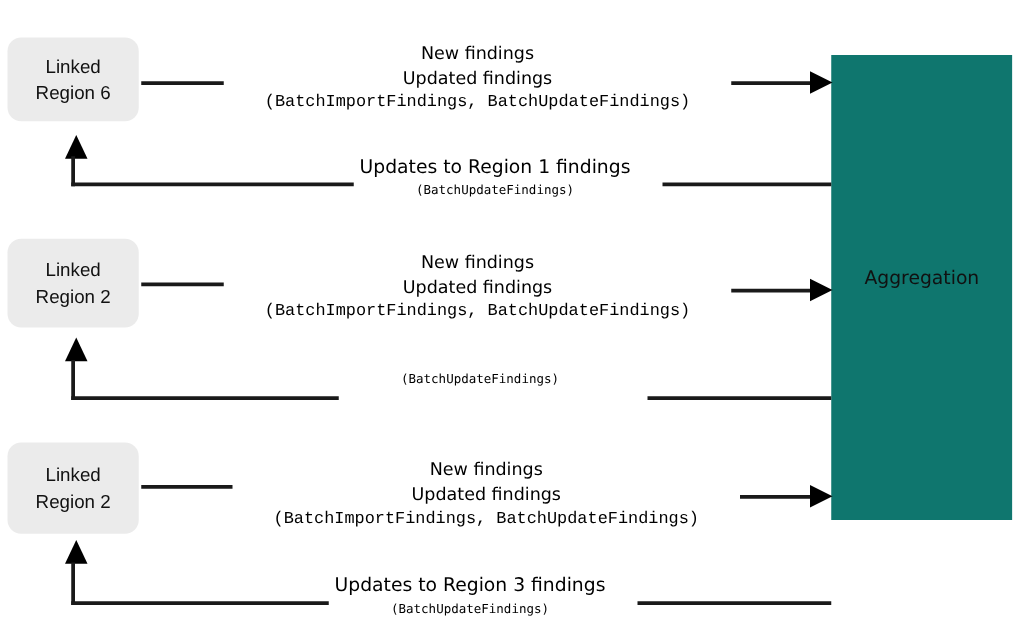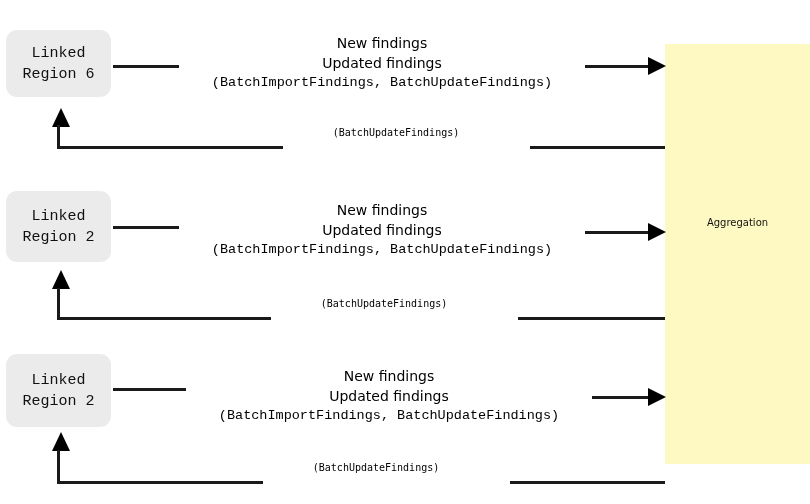--- a/index.html
+++ b/index.html
@@ -21,38 +21,38 @@
     position: absolute;
     background: #ebebeb;
     border-radius: 11px;
     display: flex;
     flex-direction: column;
     align-items: center;
     justify-content: center;
     color: #111111;
     font-size: 15px;
     line-height: 21px;
-    font-family: Liberation Mono, monospace;
+    font-family: Liberation Sans, sans-serif;
   }
   .region-box .ln { display: block; white-space: nowrap; }
 
   
   #aggregation-region {
     position: absolute;
     left: 665px;
     top: 44px;
     width: 145px;
-    height: 420px;
-    background: #fef9c3;
+    height: 372px;
+    background: #0f766e;
     display: flex;
     flex-direction: column;
     align-items: center;
     justify-content: flex-start;
     color: #111111;
-    font-size: 10px;
+    font-size: 15px;
     line-height: 21px;
   }
   #aggregation-region .agg-label {
     margin-top: 168px;
     text-align: center;
   }
   #aggregation-region .ln { display: block; white-space: nowrap; }
 
   
   .hline {
@@ -146,20 +146,21 @@
   </div>
 
   <div class="hline" style="left:585px; top:65px; width:63px;"></div>
   <div class="arrow-right" style="left:648px; top:57px;"></div>
 
   <div class="arrow-up" style="left:52px; top:108px;"></div>
   <div class="vline" style="left:57px; top:125px; height:24px;"></div>
   <div class="hline" style="left:57px; top:146px; width:226px;"></div>
 
   <div class="return-label" style="left:256px; top:123px; width:280px;">
+    <span class="sans">Updates to Region 1 findings</span>
     <span class="mono">(BatchUpdateFindings)</span>
   </div>
 
   <div class="hline" style="left:530px; top:146px; width:135px;"></div>
 
   <div class="region-box" style="left:6px; top:191px; width:105px; height:71px;">
     <span class="ln">Linked</span>
     <span class="ln">Region 2</span>
   </div>
 
@@ -198,18 +199,19 @@
   </div>
 
   <div class="hline" style="left:592px; top:396px; width:56px;"></div>
   <div class="arrow-right" style="left:648px; top:388px;"></div>
 
   <div class="arrow-up" style="left:52px; top:432px;"></div>
   <div class="vline" style="left:57px; top:450px; height:34px;"></div>
   <div class="hline" style="left:57px; top:481px; width:206px;"></div>
 
   <div class="return-label" style="left:236px; top:458px; width:280px;">
+    <span class="sans">Updates to Region 3 findings</span>
     <span class="mono">(BatchUpdateFindings)</span>
   </div>
 
   <div class="hline" style="left:510px; top:481px; width:155px;"></div>
 
 </div>
 
 </body></html>

